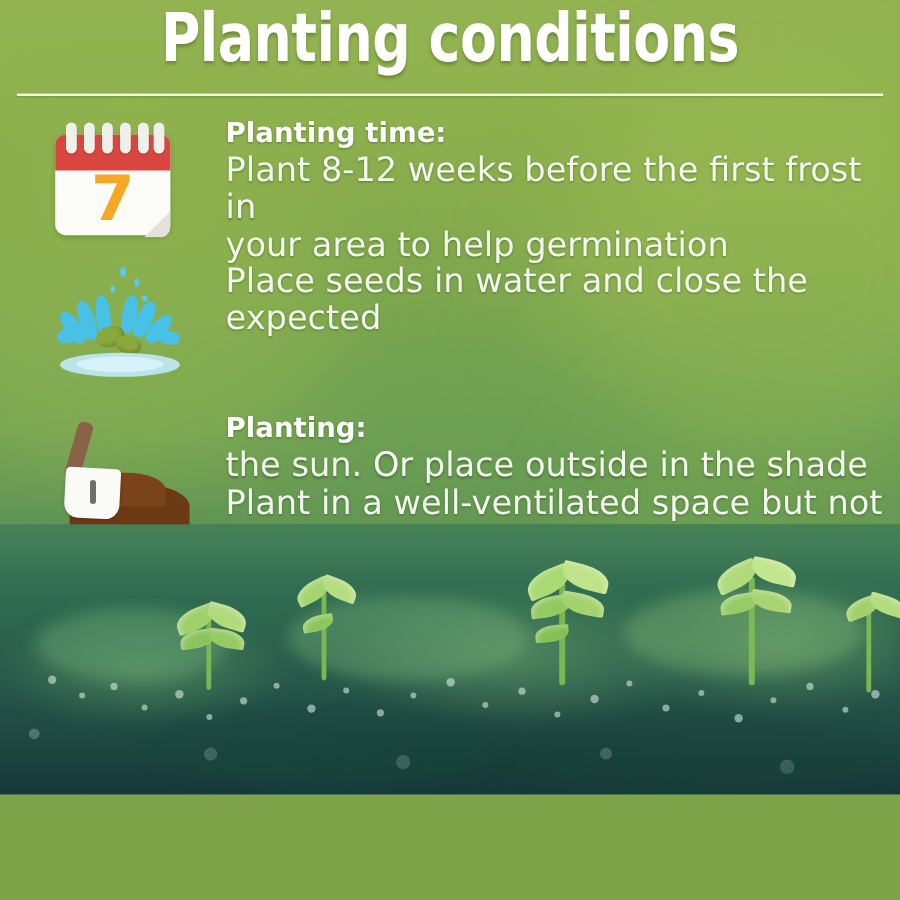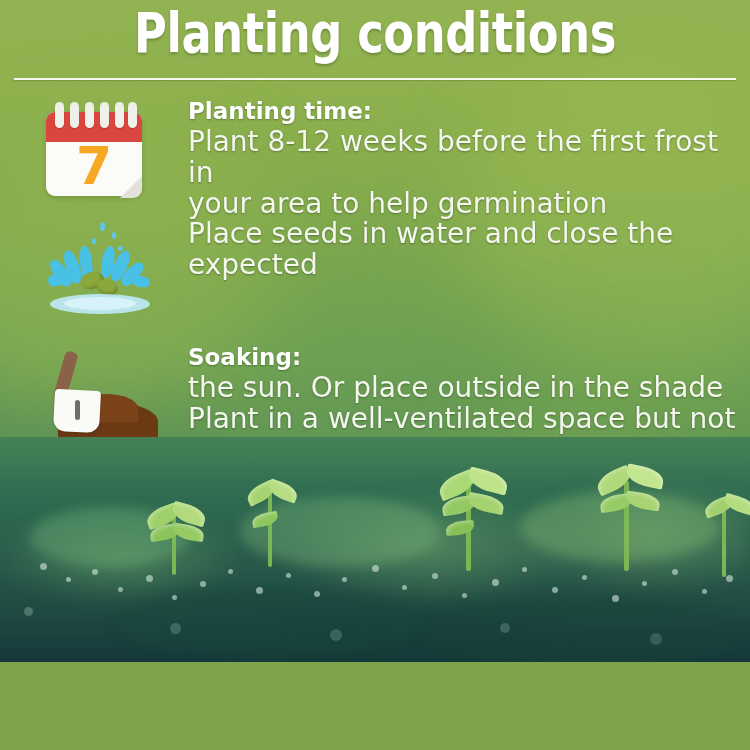--- a/index.html
+++ b/index.html
@@ -208,21 +208,21 @@
     <div class="sec-icon">
       <div class="trowel">
         <div class="handle"></div>
         <div class="mound"></div>
         <div class="mound2"></div>
         <div class="blade"></div>
         <div class="blade-slot"></div>
       </div>
     </div>
     <div class="sec-text">
-      <div class="sec-head">Soaking:</div>
+      <div class="sec-head">Planting:</div>
       <div class="sec-body">the sun. Or place outside in the shade</div>
       <div class="sec-body">Plant in a well-ventilated space but not in</div>
     </div>
   </div>
 
   <div class="section s4">
     <div class="sec-icon">
       <div class="sprouts">
 
         <div class="stem" style="left:56px;top:26px;width:5px;height:48px;"></div>

